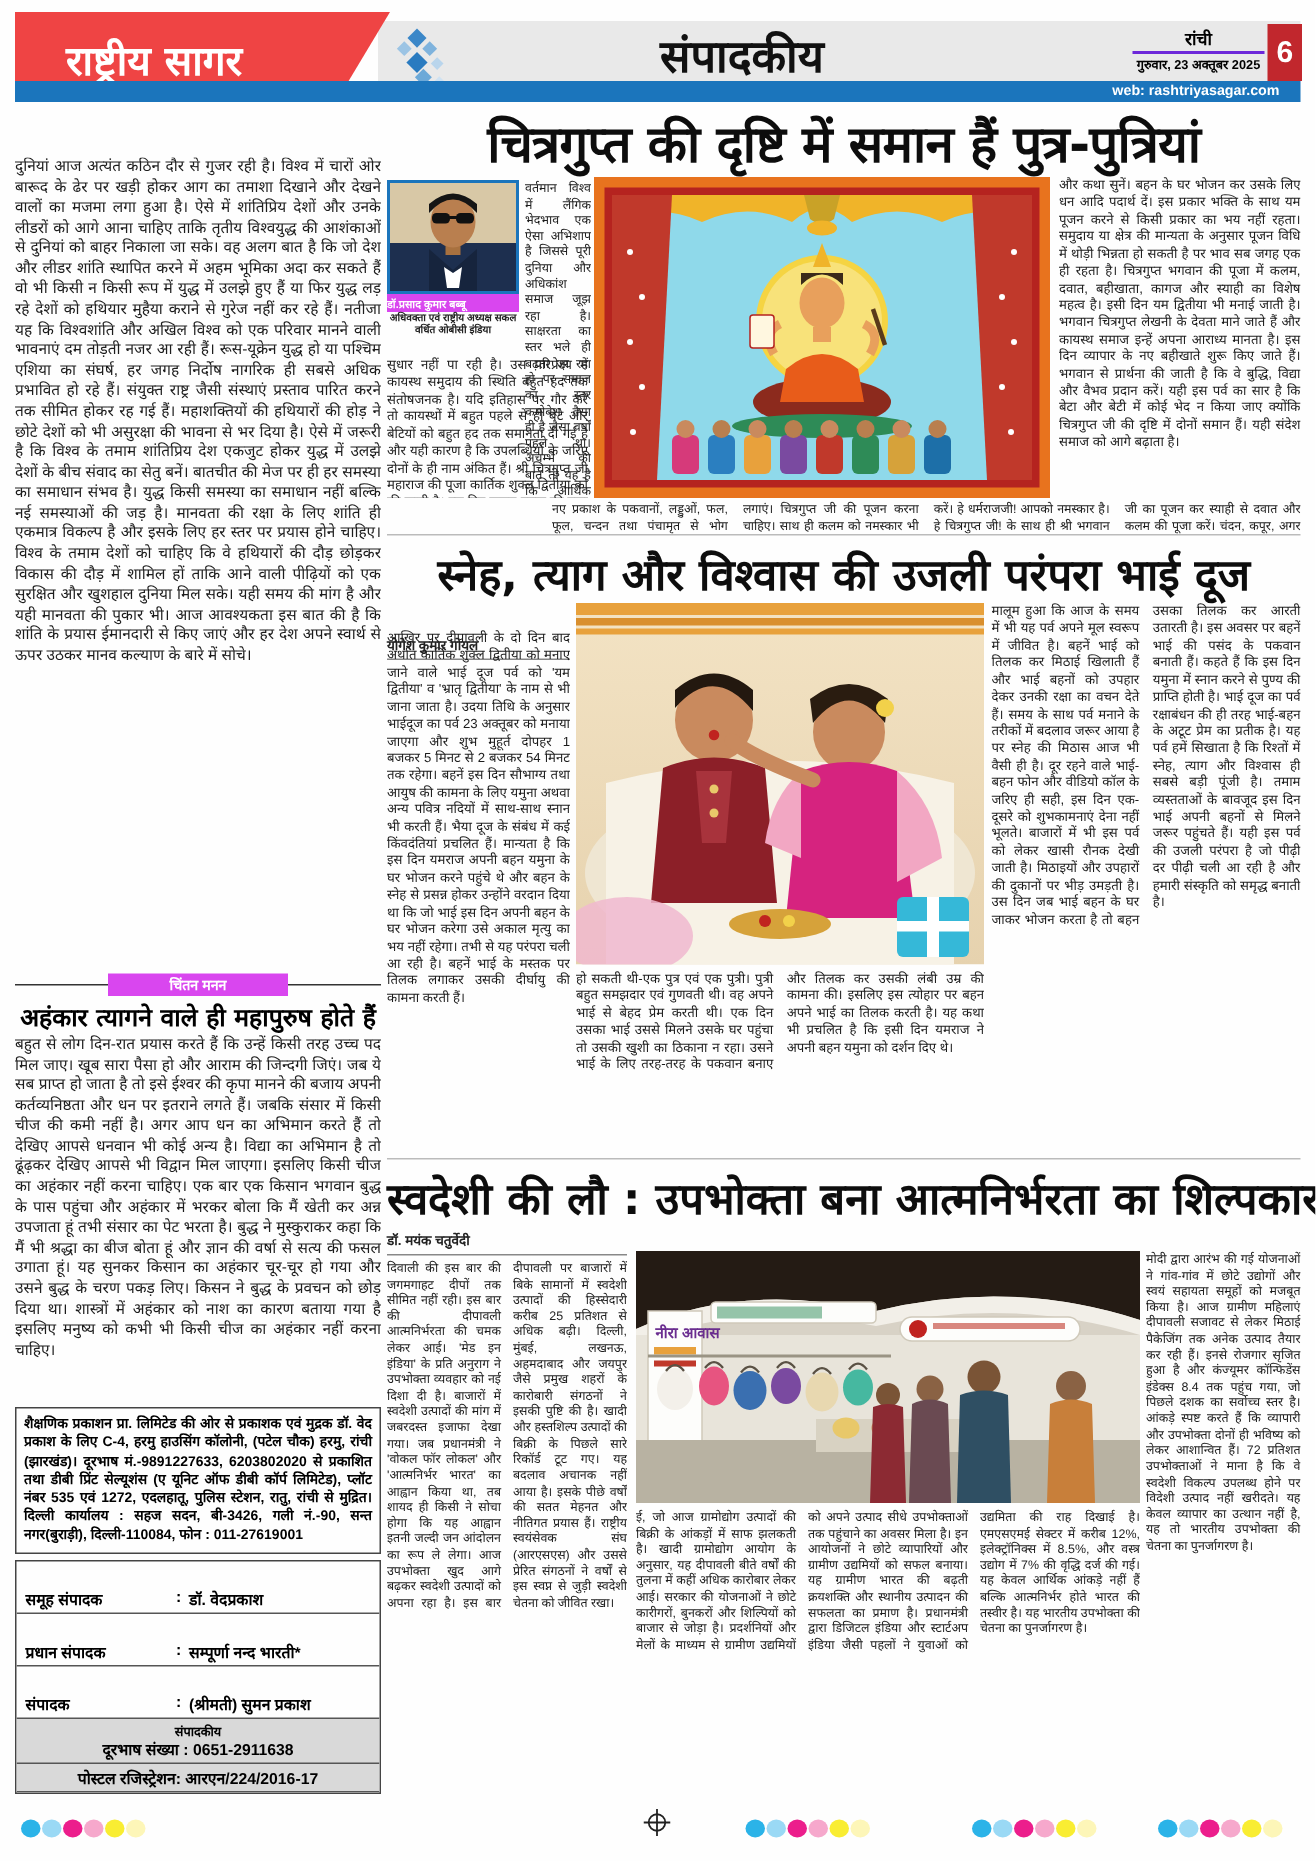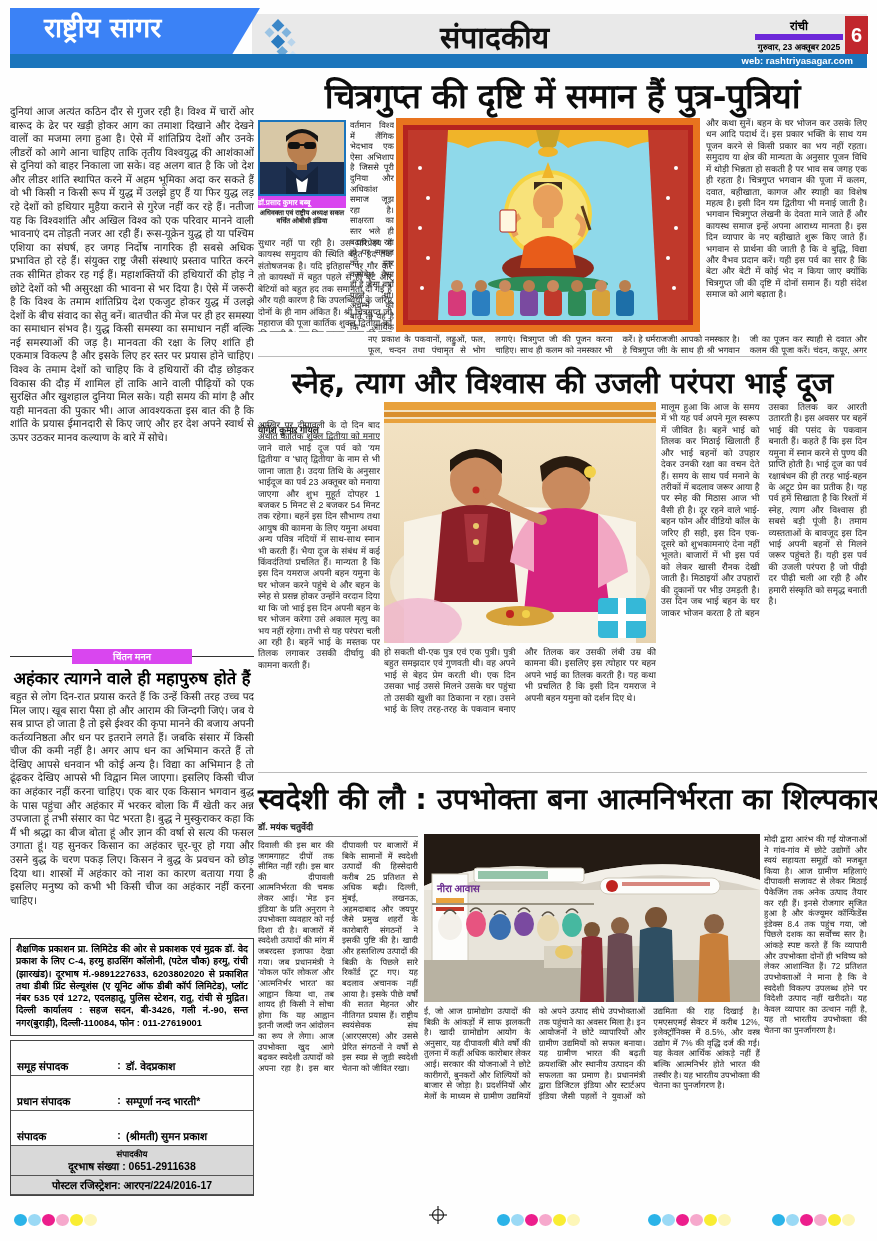--- a/index.html
+++ b/index.html
@@ -2,27 +2,27 @@
 <html><head>
 <meta charset="utf-8">
 <style>
   * { margin:0; padding:0; box-sizing:border-box; }
   html,body { background:#ffffff; }
   body { font-family:"Liberation Sans","DejaVu Sans",sans-serif; }
   .page { position:relative; width:877px; height:1241px; background:#fefefe; overflow:hidden; margin:0 auto; }
   .abs { position:absolute; }
 
   
-  .masthead { left:10px; top:8px; width:250px; height:50px; background:#3b82f6;
-    clip-path:polygon(0 0,100% 0,88% 100%,0 100%); display:flex; align-items:flex-start; }
+  .masthead { left:10px; top:8px; width:250px; height:50px; background:#ef4444;
+    clip-path:polygon(0 0,100% 0,88% 100%,0 100%); display:flex; align-items:flex-end; }
   .masthead-title { color:#fff; font-size:27px; font-weight:700; padding-left:34px; font-family:"DejaVu Sans",sans-serif; }
   .gray-strip { left:252px; top:14px; width:615px; height:40px; background:#e9e9e9; }
   .section-title { left:440px; top:16px; font-size:30px; font-weight:700; color:#111; font-family:"DejaVu Sans",sans-serif; }
   .date-block { left:755px; top:18px; width:88px; text-align:center; }
-  .edition { font-size:11.5px; font-weight:700; border-bottom:6px solid #6d28d9; padding-bottom:1px; }
+  .edition { font-size:11.5px; font-weight:700; border-bottom:2px solid #6d28d9; padding-bottom:1px; }
   .date-line { font-size:8.5px; font-weight:700; padding-top:1px; border-bottom:1px solid #333; padding-bottom:6px; }
   .page-num { left:845px; top:16px; width:23px; height:38px; background:#c1272d; color:#fff;
     display:flex; align-items:center; justify-content:center; font-size:20px; font-weight:700; }
   .web-bar { left:10px; top:54px; width:857px; height:14px; background:#1b75bc; color:#fff;
     font-size:9.5px; font-weight:700; text-align:right; padding:1px 14px 0 0; }
 
   
   .jtext { text-align:justify; color:#1c1c1c; overflow:hidden; }
   .f10 { font-size:10.3px; line-height:1.32; }
   .f9  { font-size:8.8px;  line-height:1.3; }

